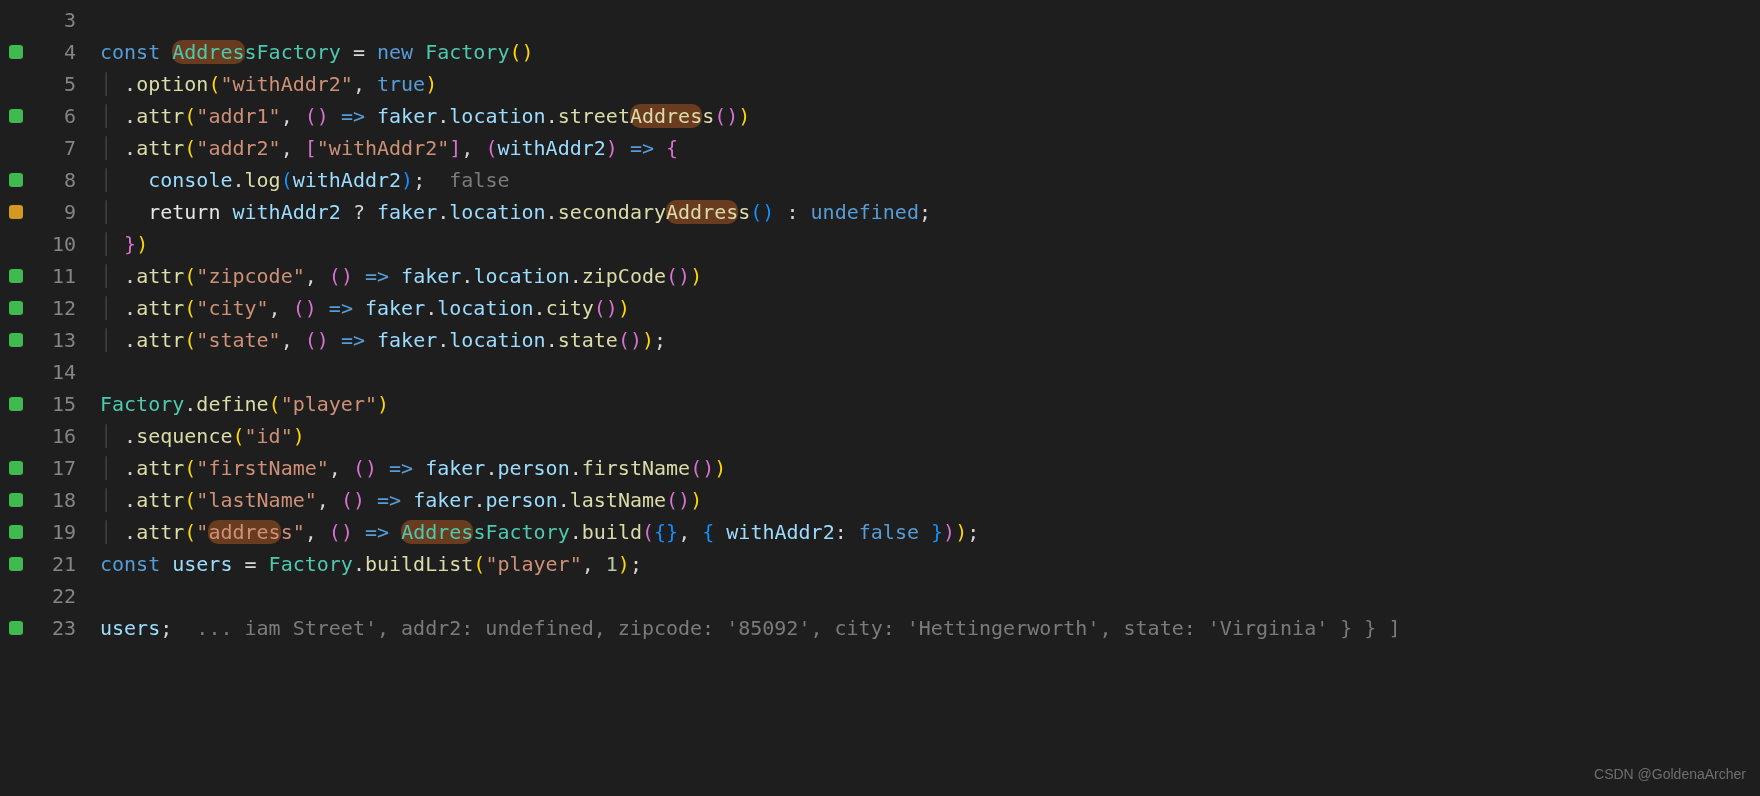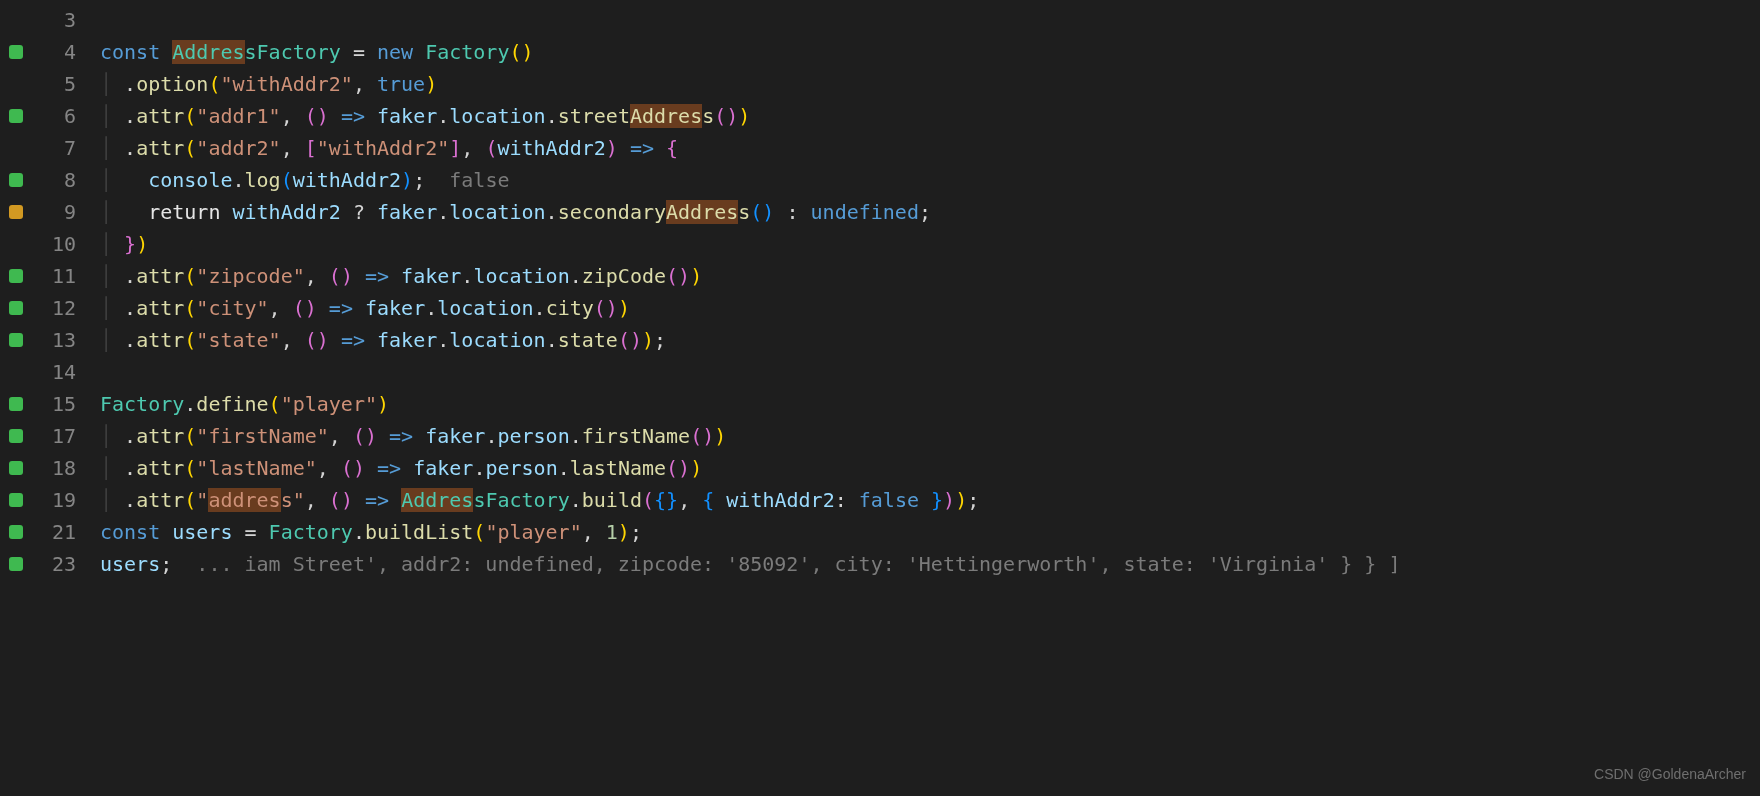--- a/index.html
+++ b/index.html
@@ -18,21 +18,21 @@
   .fn{color:#dcdcaa;}          
   .var{color:#9cdcfe;}         
   .str{color:#ce9178;}         
   .num{color:#b5cea8;}         
   .bool{color:#569cd6;}        
   .punct{color:#d4d4d4;}
   .punct-yellow{color:#ffd602;}
   .punct-pink{color:#da70d1;}
   .punct-blue{color:#1290ff;}
   .prop{color:#9cdcfe;}
-  .hl{background:#693c1f;border-radius:0;}
+  .hl{background:#693c1f;border-radius:10px;}
   .hint{color:#7b7b7b;}
   .watermark{position:fixed;bottom:6px;right:14px;color:#6f6f6f;font-size:14px;font-family:Arial,sans-serif;}
   .guide{color:#404040;}
 </style>
 </head>
 <body>
 
 <div class="editor" id="editor">
     <div class="line"><div class="gutter-mark"></div><div class="linenum">3</div><div class="code"><span></span></div></div>
     <div class="line"><div class="gutter-mark"><div class="dot dot-green"></div></div><div class="linenum">4</div><div class="code"><span class="kw">const </span><span class="cls hl">Addres</span><span class="cls">s</span><span class="cls">Factory</span><span> </span><span class="punct">=</span><span> </span><span class="kw">new </span><span class="cls">Factory</span><span class="punct-yellow">(</span><span class="punct-yellow">)</span></div></div>
@@ -40,19 +40,21 @@
     <div class="line"><div class="gutter-mark"><div class="dot dot-green"></div></div><div class="linenum">6</div><div class="code"><span class="guide">│ </span><span class="punct">.</span><span class="fn">attr</span><span class="punct-yellow">(</span><span class="str">"addr1"</span><span class="punct">, </span><span class="punct-pink">(</span><span class="punct-pink">)</span><span> </span><span class="kw">=&gt;</span><span> </span><span class="var">faker</span><span class="punct">.</span><span class="prop">location</span><span class="punct">.</span><span class="fn">street</span><span class="fn hl">Addres</span><span class="fn">s</span><span class="punct-pink">(</span><span class="punct-pink">)</span><span class="punct-yellow">)</span></div></div>
     <div class="line"><div class="gutter-mark"></div><div class="linenum">7</div><div class="code"><span class="guide">│ </span><span class="punct">.</span><span class="fn">attr</span><span class="punct-yellow">(</span><span class="str">"addr2"</span><span class="punct">, </span><span class="punct-pink">[</span><span class="str">"withAddr2"</span><span class="punct-pink">]</span><span class="punct">, </span><span class="punct-pink">(</span><span class="var">withAddr2</span><span class="punct-pink">)</span><span> </span><span class="kw">=&gt;</span><span> </span><span class="punct-pink">{</span></div></div>
     <div class="line"><div class="gutter-mark"><div class="dot dot-green"></div></div><div class="linenum">8</div><div class="code"><span class="guide">│ </span><span>  </span><span class="var">console</span><span class="punct">.</span><span class="fn">log</span><span class="punct-blue">(</span><span class="var">withAddr2</span><span class="punct-blue">)</span><span class="punct">;</span><span>  </span><span class="hint">false</span></div></div>
     <div class="line"><div class="gutter-mark"><div class="dot dot-yellow"></div></div><div class="linenum">9</div><div class="code"><span class="guide">│ </span><span>  </span><span class="kw2">return </span><span class="var">withAddr2</span><span> </span><span class="punct">?</span><span> </span><span class="var">faker</span><span class="punct">.</span><span class="prop">location</span><span class="punct">.</span><span class="fn">secondary</span><span class="fn hl">Addres</span><span class="fn">s</span><span class="punct-blue">(</span><span class="punct-blue">)</span><span> </span><span class="punct">:</span><span> </span><span class="bool">undefined</span><span class="punct">;</span></div></div>
     <div class="line"><div class="gutter-mark"></div><div class="linenum">10</div><div class="code"><span class="guide">│ </span><span class="punct-pink">}</span><span class="punct-yellow">)</span></div></div>
     <div class="line"><div class="gutter-mark"><div class="dot dot-green"></div></div><div class="linenum">11</div><div class="code"><span class="guide">│ </span><span class="punct">.</span><span class="fn">attr</span><span class="punct-yellow">(</span><span class="str">"zipcode"</span><span class="punct">, </span><span class="punct-pink">(</span><span class="punct-pink">)</span><span> </span><span class="kw">=&gt;</span><span> </span><span class="var">faker</span><span class="punct">.</span><span class="prop">location</span><span class="punct">.</span><span class="fn">zipCode</span><span class="punct-pink">(</span><span class="punct-pink">)</span><span class="punct-yellow">)</span></div></div>
     <div class="line"><div class="gutter-mark"><div class="dot dot-green"></div></div><div class="linenum">12</div><div class="code"><span class="guide">│ </span><span class="punct">.</span><span class="fn">attr</span><span class="punct-yellow">(</span><span class="str">"city"</span><span class="punct">, </span><span class="punct-pink">(</span><span class="punct-pink">)</span><span> </span><span class="kw">=&gt;</span><span> </span><span class="var">faker</span><span class="punct">.</span><span class="prop">location</span><span class="punct">.</span><span class="fn">city</span><span class="punct-pink">(</span><span class="punct-pink">)</span><span class="punct-yellow">)</span></div></div>
     <div class="line"><div class="gutter-mark"><div class="dot dot-green"></div></div><div class="linenum">13</div><div class="code"><span class="guide">│ </span><span class="punct">.</span><span class="fn">attr</span><span class="punct-yellow">(</span><span class="str">"state"</span><span class="punct">, </span><span class="punct-pink">(</span><span class="punct-pink">)</span><span> </span><span class="kw">=&gt;</span><span> </span><span class="var">faker</span><span class="punct">.</span><span class="prop">location</span><span class="punct">.</span><span class="fn">state</span><span class="punct-pink">(</span><span class="punct-pink">)</span><span class="punct-yellow">)</span><span class="punct">;</span></div></div>
     <div class="line"><div class="gutter-mark"></div><div class="linenum">14</div><div class="code"><span></span></div></div>
     <div class="line"><div class="gutter-mark"><div class="dot dot-green"></div></div><div class="linenum">15</div><div class="code"><span class="cls">Factory</span><span class="punct">.</span><span class="fn">define</span><span class="punct-yellow">(</span><span class="str">"player"</span><span class="punct-yellow">)</span></div></div>
+    <div class="line"><div class="gutter-mark"></div><div class="linenum">16</div><div class="code"><span class="guide">│ </span><span class="punct">.</span><span class="fn">sequence</span><span class="punct-yellow">(</span><span class="str">"id"</span><span class="punct-yellow">)</span></div></div>
     <div class="line"><div class="gutter-mark"><div class="dot dot-green"></div></div><div class="linenum">17</div><div class="code"><span class="guide">│ </span><span class="punct">.</span><span class="fn">attr</span><span class="punct-yellow">(</span><span class="str">"firstName"</span><span class="punct">, </span><span class="punct-pink">(</span><span class="punct-pink">)</span><span> </span><span class="kw">=&gt;</span><span> </span><span class="var">faker</span><span class="punct">.</span><span class="prop">person</span><span class="punct">.</span><span class="fn">firstName</span><span class="punct-pink">(</span><span class="punct-pink">)</span><span class="punct-yellow">)</span></div></div>
     <div class="line"><div class="gutter-mark"><div class="dot dot-green"></div></div><div class="linenum">18</div><div class="code"><span class="guide">│ </span><span class="punct">.</span><span class="fn">attr</span><span class="punct-yellow">(</span><span class="str">"lastName"</span><span class="punct">, </span><span class="punct-pink">(</span><span class="punct-pink">)</span><span> </span><span class="kw">=&gt;</span><span> </span><span class="var">faker</span><span class="punct">.</span><span class="prop">person</span><span class="punct">.</span><span class="fn">lastName</span><span class="punct-pink">(</span><span class="punct-pink">)</span><span class="punct-yellow">)</span></div></div>
     <div class="line"><div class="gutter-mark"><div class="dot dot-green"></div></div><div class="linenum">19</div><div class="code"><span class="guide">│ </span><span class="punct">.</span><span class="fn">attr</span><span class="punct-yellow">(</span><span class="str">"</span><span class="str hl">addres</span><span class="str">s"</span><span class="punct">, </span><span class="punct-pink">(</span><span class="punct-pink">)</span><span> </span><span class="kw">=&gt;</span><span> </span><span class="cls hl">Addres</span><span class="cls">s</span><span class="cls">Factory</span><span class="punct">.</span><span class="fn">build</span><span class="punct-pink">(</span><span class="punct-blue">{</span><span class="punct-blue">}</span><span class="punct">, </span><span class="punct-blue">{</span><span> </span><span class="prop">withAddr2</span><span class="punct">:</span><span> </span><span class="bool">false</span><span> </span><span class="punct-blue">}</span><span class="punct-pink">)</span><span class="punct-yellow">)</span><span class="punct">;</span></div></div>
     <div class="line"><div class="gutter-mark"><div class="dot dot-green"></div></div><div class="linenum">21</div><div class="code"><span class="kw">const </span><span class="var">users</span><span> </span><span class="punct">=</span><span> </span><span class="cls">Factory</span><span class="punct">.</span><span class="fn">buildList</span><span class="punct-yellow">(</span><span class="str">"player"</span><span class="punct">, </span><span class="num">1</span><span class="punct-yellow">)</span><span class="punct">;</span></div></div>
+    <div class="line"><div class="gutter-mark"></div><div class="linenum">22</div><div class="code"><span></span></div></div>
     <div class="line"><div class="gutter-mark"><div class="dot dot-green"></div></div><div class="linenum">23</div><div class="code"><span class="var">users</span><span class="punct">;</span><span>  </span><span class="hint">... iam Street', addr2: undefined, zipcode: '85092', city: 'Hettingerworth', state: 'Virginia' } } ]</span></div></div>
   </div>
 <div class="watermark">CSDN @GoldenaArcher</div>
 
 </body></html>

